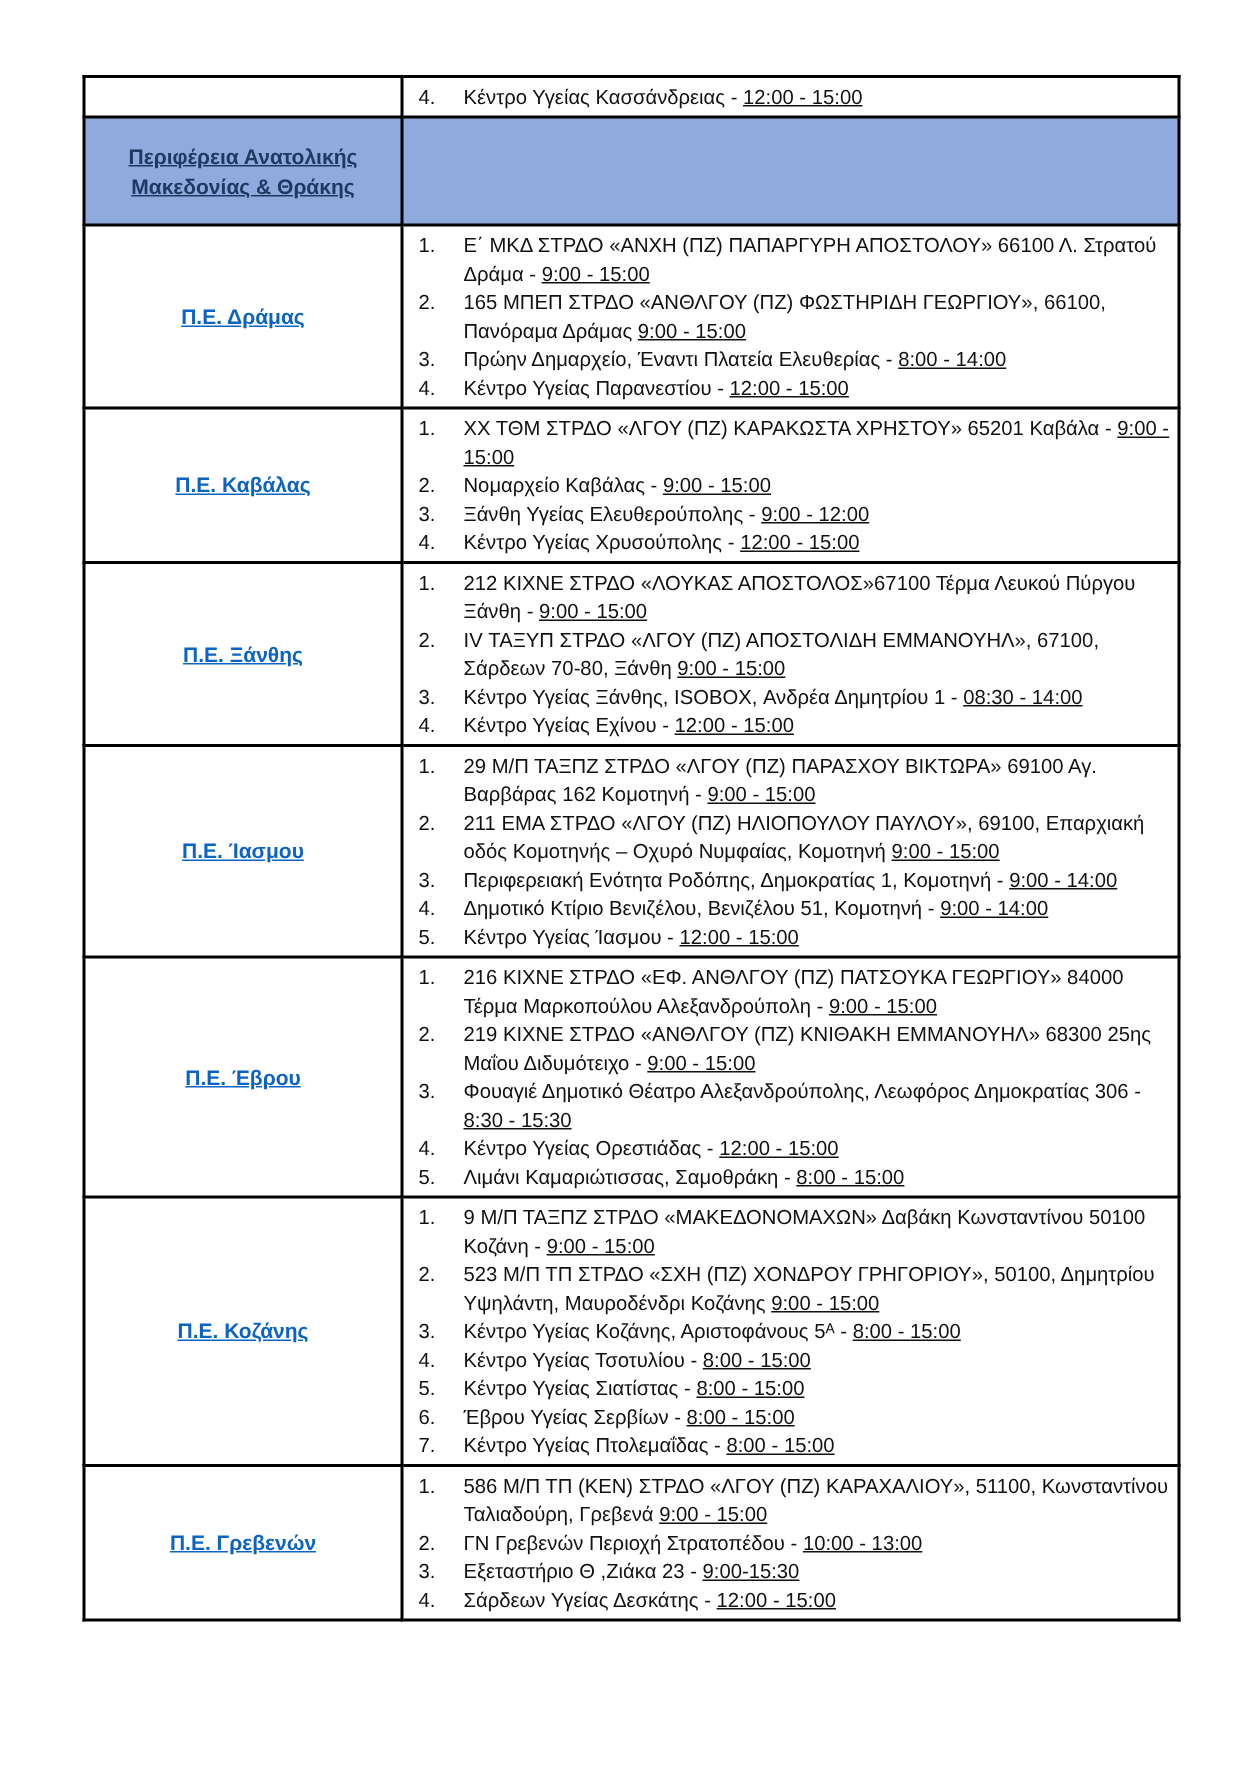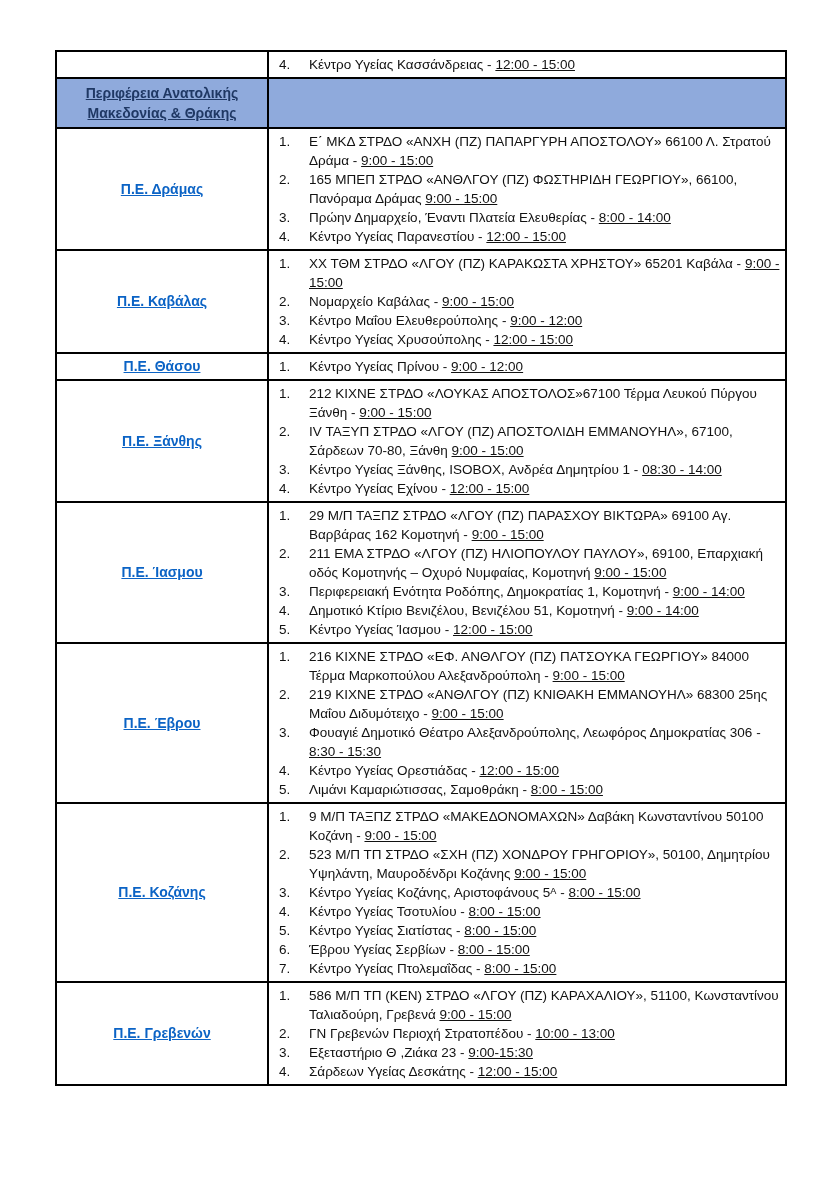--- a/index.html
+++ b/index.html
@@ -24,21 +24,21 @@
   col.c-items{width:518px;}
   td{border:2px solid var(--border-c);}
   td.region-cell{
     text-align:center;vertical-align:middle;padding:2px 8px;background:#ffffff;
   }
   .region-label{
     color:var(--region-link);font-weight:bold;text-decoration:underline;
     font-size:14px;line-height:19px;
   }
   tr.header-row td{background:var(--header-bg);}
-  td.header-cell{text-align:center;vertical-align:middle;padding:4px 14px;}
+  td.header-cell{text-align:center;vertical-align:middle;padding:15px 14px;}
   .header-label{
     color:var(--header-text);font-weight:bold;text-decoration:underline;
     font-size:14px;line-height:20px;display:inline-block;
   }
   td.items-cell{vertical-align:top;padding:3px 5px 3px 10px;background:#ffffff;}
   .item{display:flex;font-size:13.5px;line-height:19px;}
   .item-num{flex:0 0 30px;width:30px;}
   .item-text{flex:1 1 auto;word-wrap:break-word;}
   .item-time{text-decoration:underline;}
 </style>
@@ -92,34 +92,25 @@
             <div class="item">
               <span class="item-num">1.</span>
               <span class="item-text"><span>ΧΧ ΤΘΜ ΣΤΡΔΟ «ΛΓΟΥ (ΠΖ) ΚΑΡΑΚΩΣΤΑ ΧΡΗΣΤΟΥ» 65201 Καβάλα - </span><span class="item-time">9:00 - 15:00</span></span>
             </div>
             <div class="item">
               <span class="item-num">2.</span>
               <span class="item-text"><span>Νομαρχείο Καβάλας - </span><span class="item-time">9:00 - 15:00</span></span>
             </div>
             <div class="item">
               <span class="item-num">3.</span>
-              <span class="item-text"><span>Κέντρο Μαΐου Ελευθερούπολης - </span><span class="item-time">9:00 - 12:00</span></span>
+              <span class="item-text"><span>Ξάνθη Υγείας Ελευθερούπολης - </span><span class="item-time">9:00 - 12:00</span></span>
             </div>
             <div class="item">
               <span class="item-num">4.</span>
               <span class="item-text"><span>Κέντρο Υγείας Χρυσούπολης - </span><span class="item-time">12:00 - 15:00</span></span>
-            </div>
-          </td>
-        </tr>
-        <tr>
-          <td class="region-cell"><span class="region-label">Π.Ε. Θάσου</span></td>
-          <td class="items-cell">
-            <div class="item">
-              <span class="item-num">1.</span>
-              <span class="item-text"><span>Κέντρο Υγείας Πρίνου - </span><span class="item-time">9:00 - 12:00</span></span>
             </div>
           </td>
         </tr>
         <tr>
           <td class="region-cell"><span class="region-label">Π.Ε. Ξάνθης</span></td>
           <td class="items-cell">
             <div class="item">
               <span class="item-num">1.</span>
               <span class="item-text"><span>212 ΚΙΧΝΕ ΣΤΡΔΟ «ΛΟΥΚΑΣ ΑΠΟΣΤΟΛΟΣ»67100 Τέρμα Λευκού Πύργου Ξάνθη - </span><span class="item-time">9:00 - 15:00</span></span>
             </div>

